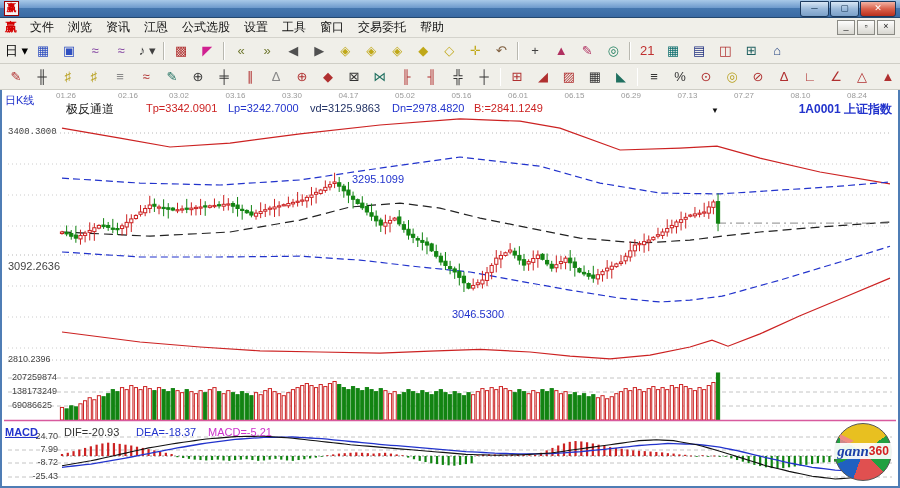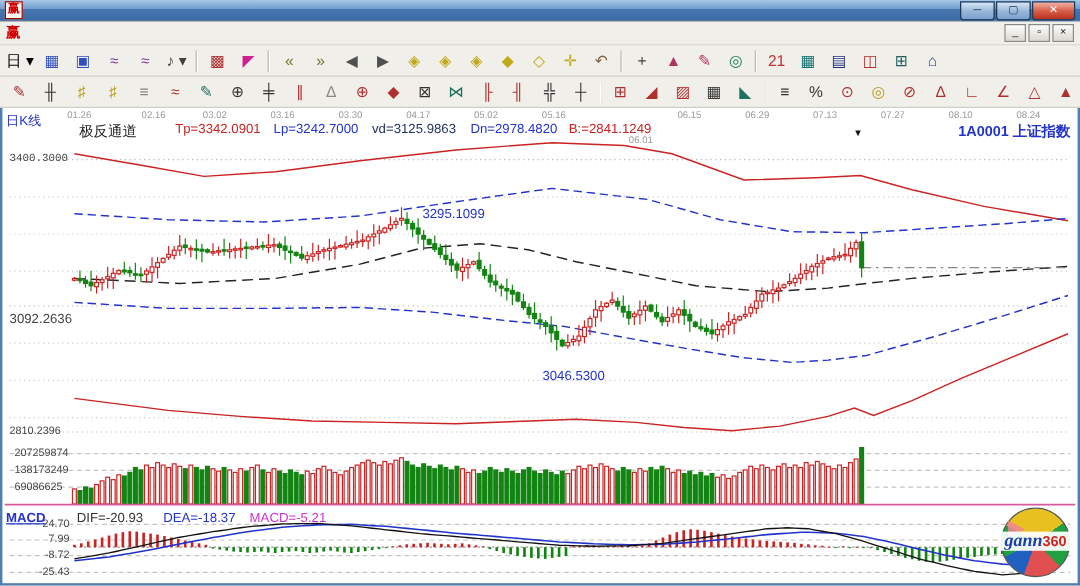--- a/index.html
+++ b/index.html
@@ -62,20 +62,32 @@
     <span class="appicon">赢</span>
     <span class="wbtns">
         <span class="wbtn">─</span>
         <span class="wbtn">▢</span>
         <span class="wbtn close">✕</span>
       </span>
   </div>
 
   <div id="menubar">
     <span class="appicon">赢</span>
+    <span id="menu-items" style="display:flex">
+        <span class="menu-item">文件</span>
+        <span class="menu-item">浏览</span>
+        <span class="menu-item">资讯</span>
+        <span class="menu-item">江恩</span>
+        <span class="menu-item">公式选股</span>
+        <span class="menu-item">设置</span>
+        <span class="menu-item">工具</span>
+        <span class="menu-item">窗口</span>
+        <span class="menu-item">交易委托</span>
+        <span class="menu-item">帮助</span>
+      </span>
     <span id="mdi-btns">
         <span class="mdibtn">_</span>
         <span class="mdibtn">▫</span>
         <span class="mdibtn">×</span>
       </span>
   </div>
 
   <div id="toolbar1" class="toolbar">
       <span class="tbtn" style="color: rgb(0, 0, 0);">日 ▾</span>
       <span class="tbtn" style="color: rgb(48, 80, 192);">▦</span>
@@ -759,21 +771,21 @@
       </svg>
     <div id="overlay">
         <div class="clab" style="left: 56px; top: 1px; font-size: 8px; color: rgb(153, 153, 153);">01.26</div>
         <div class="clab" style="left: 118px; top: 1px; font-size: 8px; color: rgb(153, 153, 153);">02.16</div>
         <div class="clab" style="left: 169px; top: 1px; font-size: 8px; color: rgb(153, 153, 153);">03.02</div>
         <div class="clab" style="left: 225.5px; top: 1px; font-size: 8px; color: rgb(153, 153, 153);">03.16</div>
         <div class="clab" style="left: 282px; top: 1px; font-size: 8px; color: rgb(153, 153, 153);">03.30</div>
         <div class="clab" style="left: 338.5px; top: 1px; font-size: 8px; color: rgb(153, 153, 153);">04.17</div>
         <div class="clab" style="left: 395px; top: 1px; font-size: 8px; color: rgb(153, 153, 153);">05.02</div>
         <div class="clab" style="left: 451.5px; top: 1px; font-size: 8px; color: rgb(153, 153, 153);">05.16</div>
-        <div class="clab" style="left: 524px; top: 1px; font-size: 8px; color: rgb(153, 153, 153); margin-top: 21px;">06.01</div>
+        <div class="clab" style="left: 508px; top: 1px; font-size: 8px; color: rgb(153, 153, 153);">06.01</div>
         <div class="clab" style="left: 564.5px; top: 1px; font-size: 8px; color: rgb(153, 153, 153);">06.15</div>
         <div class="clab" style="left: 621px; top: 1px; font-size: 8px; color: rgb(153, 153, 153);">06.29</div>
         <div class="clab" style="left: 677.5px; top: 1px; font-size: 8px; color: rgb(153, 153, 153);">07.13</div>
         <div class="clab" style="left: 734px; top: 1px; font-size: 8px; color: rgb(153, 153, 153);">07.27</div>
         <div class="clab" style="left: 790.5px; top: 1px; font-size: 8px; color: rgb(153, 153, 153);">08.10</div>
         <div class="clab" style="left: 847px; top: 1px; font-size: 8px; color: rgb(153, 153, 153);">08.24</div>
         <div class="clab" style="left: 5px; top: 3px; font-size: 11px; color: rgb(34, 51, 204);">日K线</div>
         <div class="clab" style="left: 66px; top: 11px; font-size: 12px; color: rgb(34, 34, 34);">极反通道</div>
         <div class="clab" style="left: 146px; top: 12px; font-size: 11px; color: rgb(204, 34, 34);">Tp=3342.0901</div>
         <div class="clab" style="left: 228px; top: 12px; font-size: 11px; color: rgb(34, 51, 204);">Lp=3242.7000</div>

